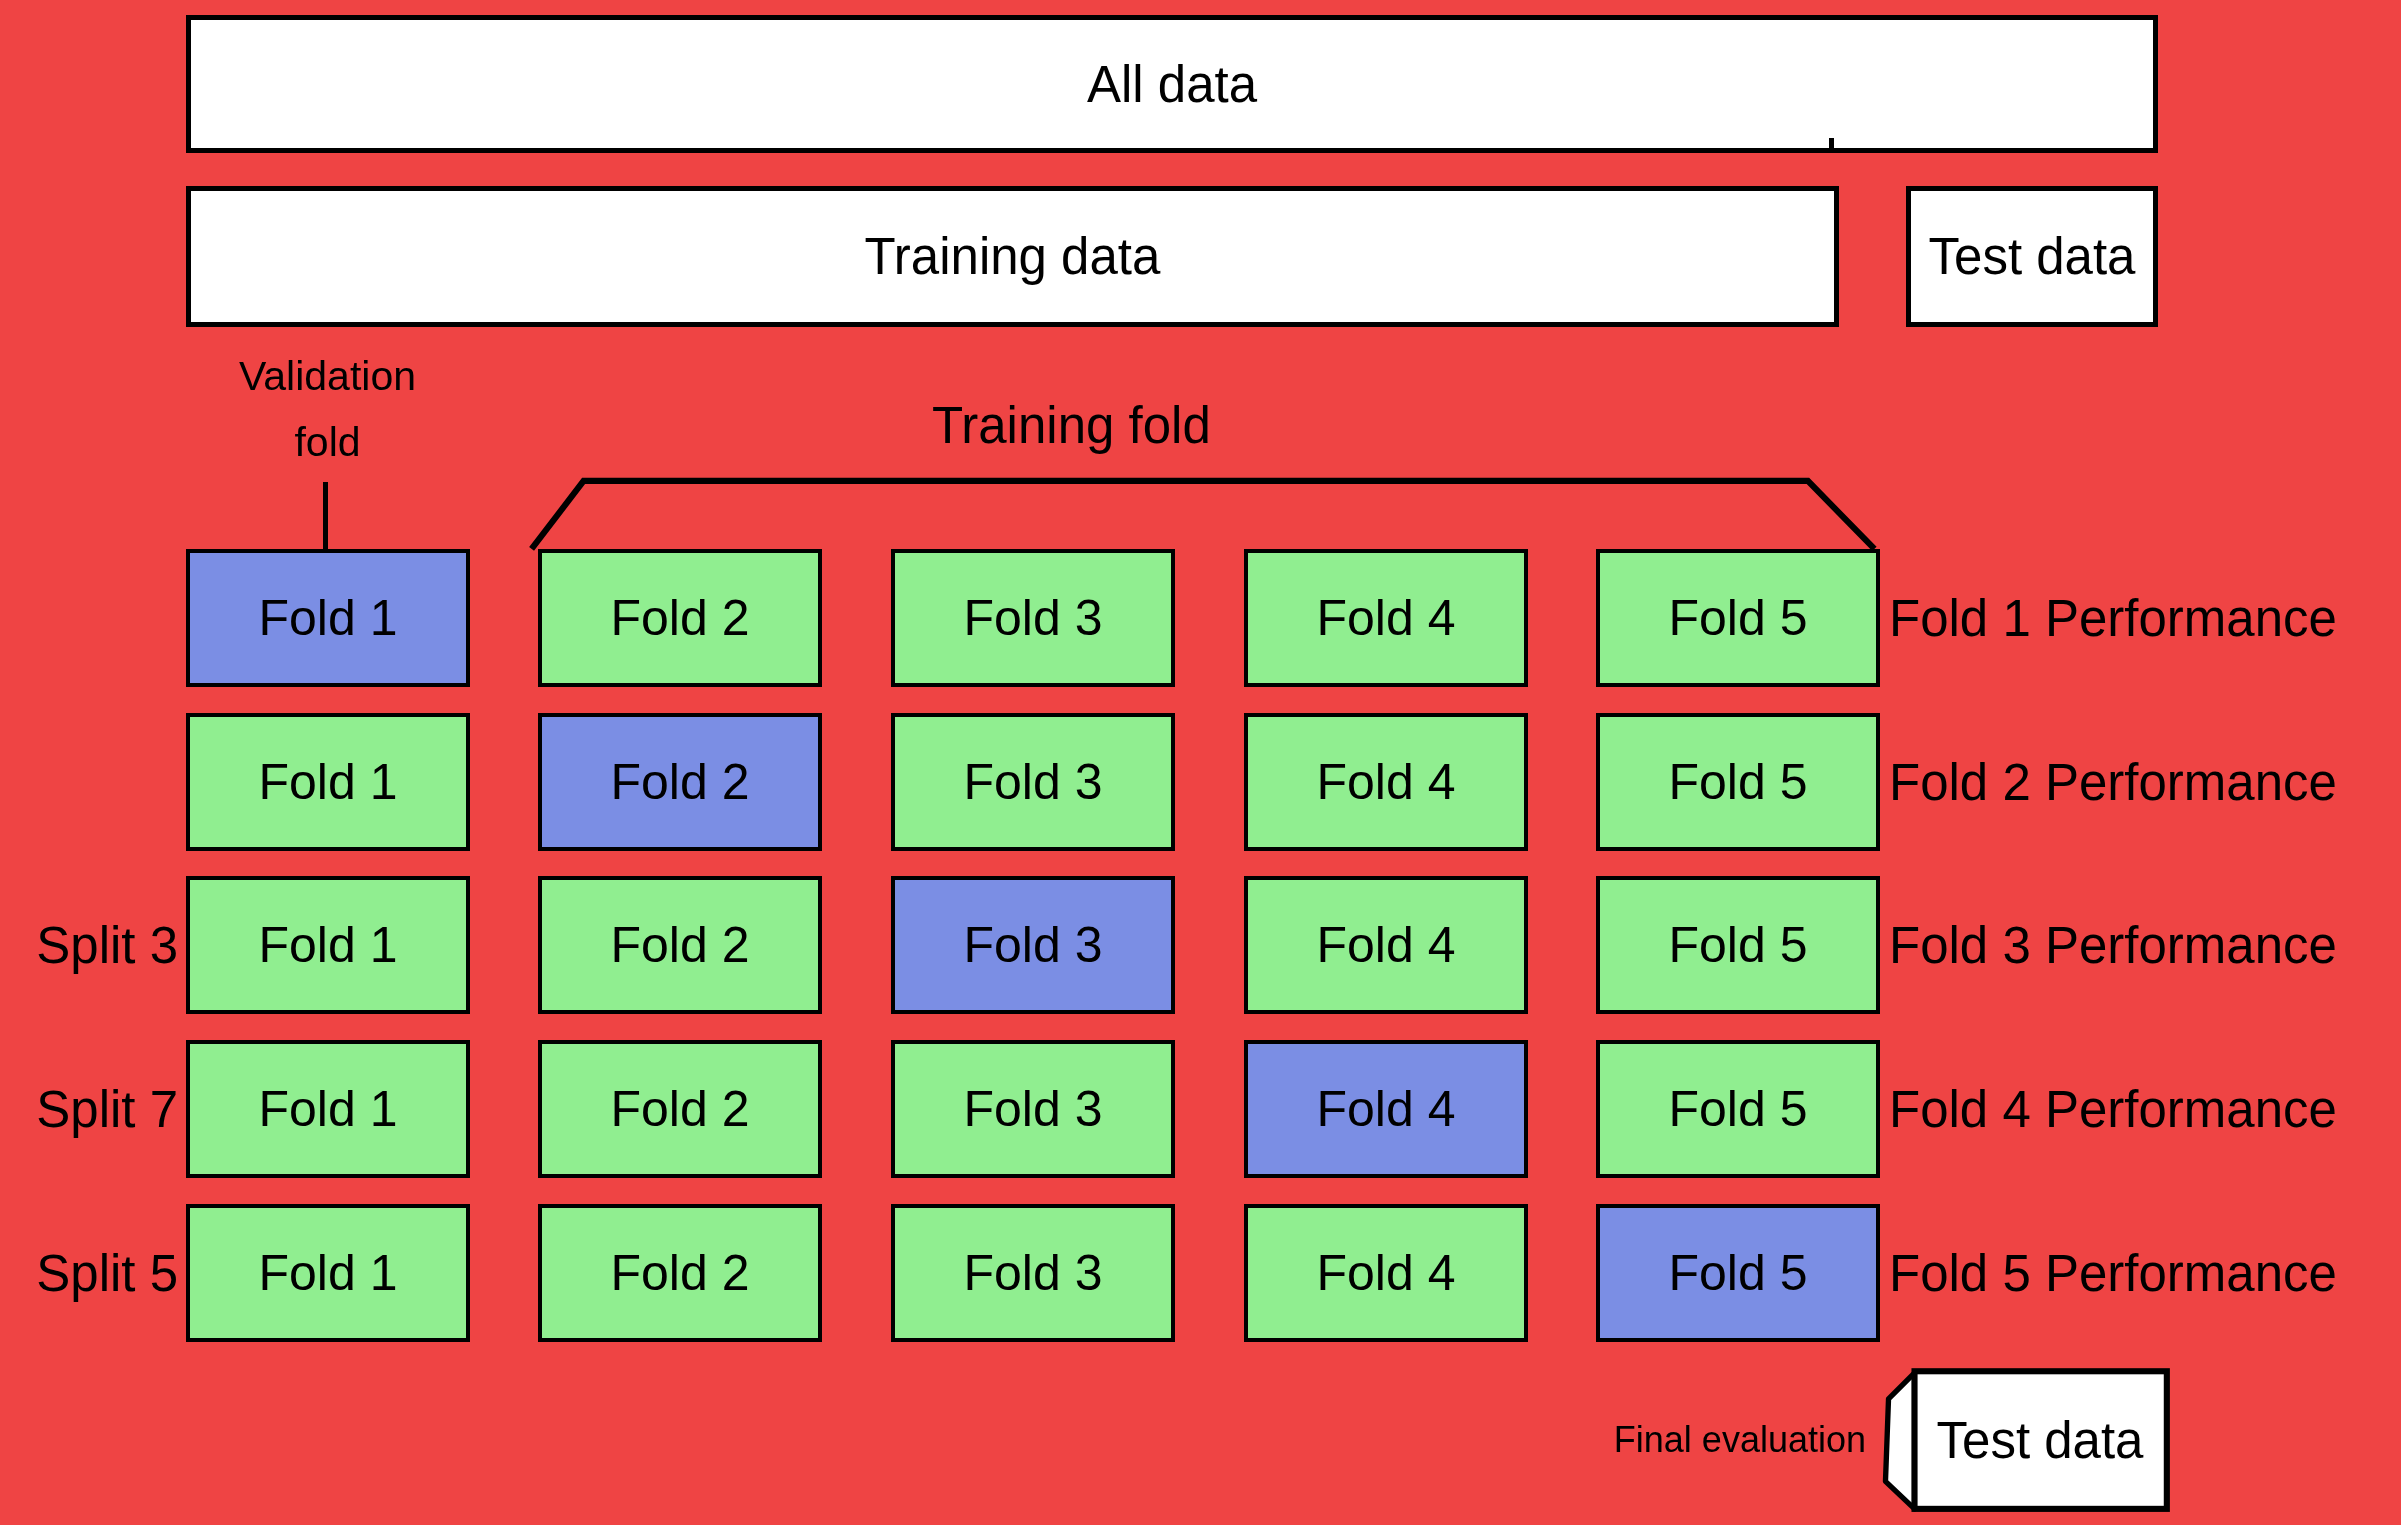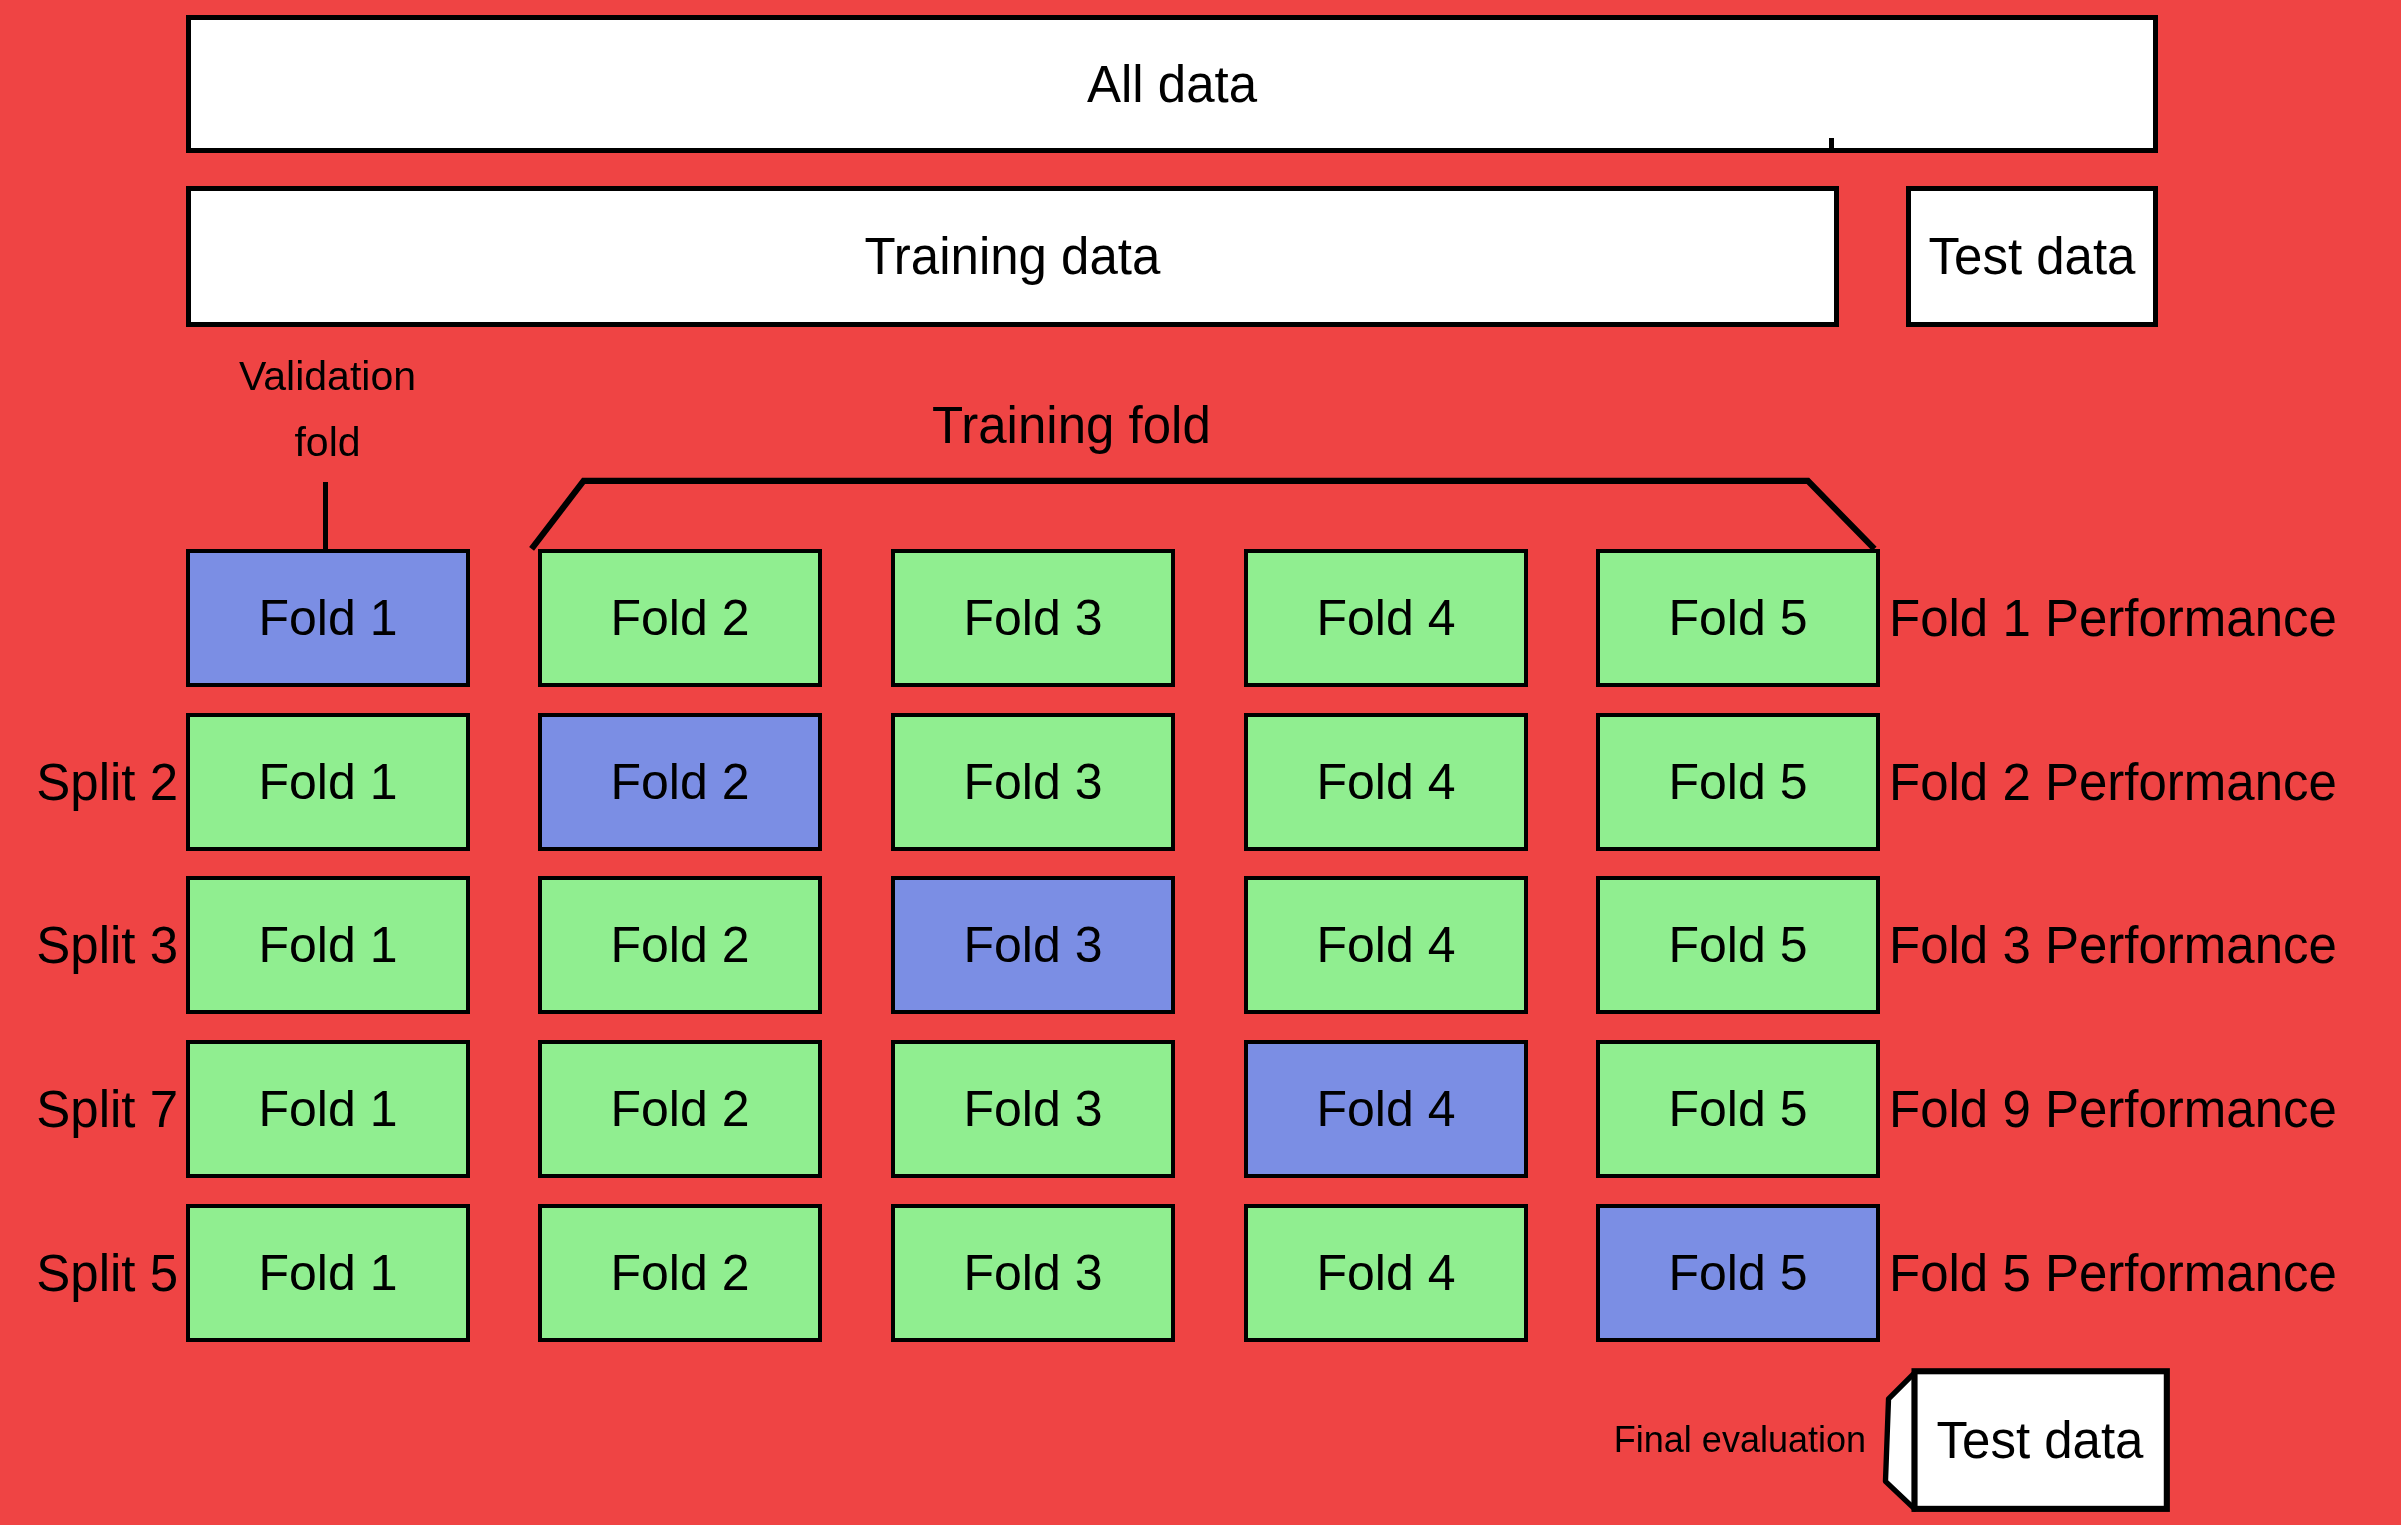--- a/index.html
+++ b/index.html
@@ -45,21 +45,20 @@
   <div class="abs validation-label">
     <div>Validation</div>
     <div>fold</div>
   </div>
   <div class="abs validation-line"></div>
   <div class="abs training-fold-label">Training fold</div>
   <svg class="abs trapezoid" viewBox="0 0 1770 102">
     <polyline points="7,98 75,9 1676,9 1763,98" fill="none" stroke="#000" stroke-width="8"></polyline>
   </svg>
 
-  <div class="abs split-label" style="top:713px">Split 2</div>
   <div class="abs split-label" style="top:876px">Split 3</div>
   <div class="abs split-label" style="top:1040px">Split 7</div>
   <div class="abs split-label" style="top:1204px">Split 5</div>
 
   <div class="abs cell validation" style="left:186px;top:549px">
       <span class="cell-label">Fold 1</span>
     </div>
   <div class="abs cell" style="left:538px;top:549px">
       <span class="cell-label">Fold 2</span>
     </div>
@@ -133,21 +132,21 @@
   <div class="abs cell" style="left:1244px;top:1204px">
       <span class="cell-label">Fold 4</span>
     </div>
   <div class="abs cell validation" style="left:1596px;top:1204px">
       <span class="cell-label">Fold 5</span>
     </div>
 
   <div class="abs perf-label" style="top:549px">Fold 1 Performance</div>
   <div class="abs perf-label" style="top:713px">Fold 2 Performance</div>
   <div class="abs perf-label" style="top:876px">Fold 3 Performance</div>
-  <div class="abs perf-label" style="top:1040px">Fold 9 Performance</div>
+  <div class="abs perf-label" style="top:1040px">Fold 4 Performance</div>
   <div class="abs perf-label" style="top:1204px">Fold 5 Performance</div>
 
   <div class="abs final-eval">Final evaluation</div>
   <svg class="abs book-svg" viewBox="0 0 395 205">
     <polygon points="53,10 19,44 15,152 53,188" fill="#ffffff" stroke="#000" stroke-width="7" stroke-linejoin="round"></polygon>
     <rect x="53" y="8" width="330" height="180" fill="#ffffff" stroke="#000" stroke-width="8"></rect>
   </svg>
   <div class="abs test-data-bottom">Test data</div>
 
 </div>

